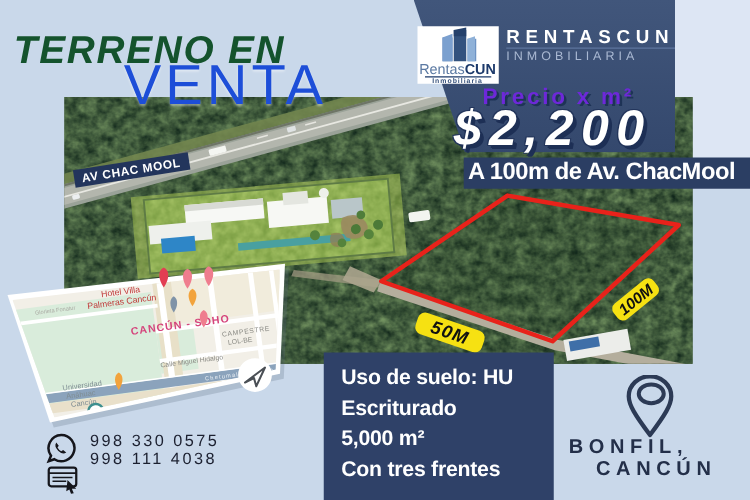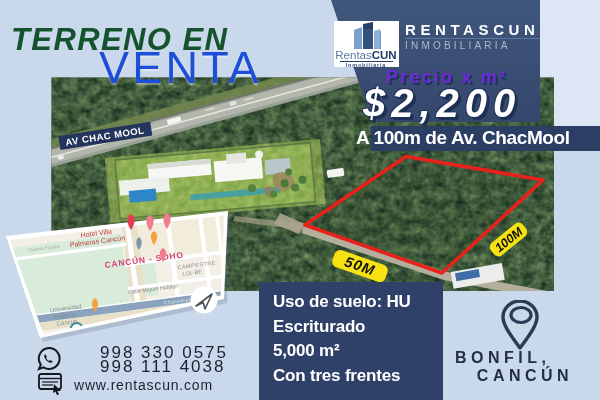--- a/index.html
+++ b/index.html
@@ -151,21 +151,21 @@
 <div class="abs" style="left:405px;top:38px;width:135px;height:1px;background:#5e759e;"></div>
 
 <div class="abs" style="left:405px;top:40px;font-size:10px;color:#a9b8d2;letter-spacing:3.2px;">INMOBILIARIA</div>
 
 <div class="abs" style="left:386px;top:67px;font-size:18px;font-weight:bold;color:#6d28d9;letter-spacing:2.2px;text-shadow:2px 2px 0 #1e3356;">Precio x m²</div>
 
 <div class="abs" style="left:363px;top:81px;font-size:40px;font-weight:900;font-style:italic;color:#ffffff;letter-spacing:6px;text-shadow:3px 3px 0 #1d2f55,-1px -1px 0 #24365c,1px -1px 0 #24365c,-1px 1px 0 #24365c,2px 2px 0 #1d2f55;">$2,200</div>
 
 <div class="abs" style="left:371px;top:126px;width:229px;height:25px;background:#2b3e63;"></div>
 
-<div class="abs" style="left:356px;top:127px;width:232px;text-align:left;font-size:19px;font-weight:bold;color:#ffffff;letter-spacing:-0.4px;white-space:nowrap;">A 100m de Av. ChacMool</div>
+<div class="abs" style="left:356px;top:127px;width:232px;text-align:right;font-size:19px;font-weight:bold;color:#ffffff;letter-spacing:-0.4px;white-space:nowrap;">A 100m de Av. ChacMool</div>
 
 <svg class="abs" style="left:0;top:200px;" width="260" height="150" viewBox="0 0 260 150">
   <defs>
     <clipPath id="mapClip">
           <polygon points="10,40 224,15.5 220.5,95.5 43.5,134"></polygon>
         </clipPath>
   </defs>
 
   <polygon points="9,40 231,15 227,103 43,142" fill="#5a6a80" opacity="0.25"></polygon>
 
@@ -232,31 +232,30 @@
 
 <div class="abs" style="left:259px;top:282px;width:184px;height:118px;background:#2f4168;"></div>
 
 <div class="abs" style="left:273px;top:290px;font-size:17px;font-weight:bold;color:#ffffff;line-height:24.5px;letter-spacing:-0.2px;">Uso de suelo: HU<br>Escriturado<br>5,000 m²<br>Con tres frentes</div>
 
 <svg class="abs" style="left:36px;top:346px;" width="26" height="26" viewBox="0 0 26 26">
   <path d="M13,2 a10.5,10.5 0 1 1 -5.5,19.4 L3,23 L4.8,18.6 A10.5,10.5 0 0 1 13,2 Z" fill="none" stroke="#15161c" stroke-width="2"></path>
   <path d="M9,8 q-2,3 1.5,6.5 q3.5,3.5 6.5,1.5 l-2.5,-2 l-1.5,1 q-2,-1 -3,-3 l1,-1.5 Z" fill="#15161c"></path>
 </svg>
 
-<div class="abs" style="left:72px;top:346px;font-size:17px;color:#1c2030;letter-spacing:2px;line-height:13.5px;margin-left:28px;">998 330 0575<br>998 111 4038</div>
+<div class="abs" style="left:72px;top:346px;font-size:13px;color:#1c2030;letter-spacing:2px;line-height:13.5px;">998 330 0575<br>998 111 4038</div>
 
 <svg class="abs" style="left:37px;top:372px;" width="28" height="24" viewBox="0 0 28 24">
   <rect x="2" y="2" width="22" height="15" rx="2" fill="none" stroke="#15161c" stroke-width="1.8"></rect>
   <line x1="2" y1="6.5" x2="24" y2="6.5" stroke="#15161c" stroke-width="1.4"></line>
   <line x1="5" y1="10" x2="21" y2="10" stroke="#15161c" stroke-width="1.2"></line>
   <line x1="5" y1="13" x2="16" y2="13" stroke="#15161c" stroke-width="1.2"></line>
   <path d="M17,12 L24,19 L20.5,19 L22,22.5 L19.8,23 L18.5,19.5 L16,21 Z" fill="#15161c"></path>
 </svg>
 
-<div class="abs" style="left:74px;top:377px;font-size:14px;color:#1c2030;letter-spacing:0.8px;">www.rentascun.com</div>
 
 <svg class="abs" style="left:498px;top:300px;" width="44" height="52" viewBox="0 0 44 52">
   <path d="M22,48 C10,32 5,24 5,17 A17,16 0 1 1 39,17 C39,24 34,32 22,48 Z" fill="none" stroke="#2c3a55" stroke-width="3.4" stroke-linejoin="round"></path>
   <ellipse cx="23" cy="15" rx="10" ry="7.5" fill="none" stroke="#2c3a55" stroke-width="3.2"></ellipse>
 </svg>
 
 <div class="abs" style="left:455px;top:349px;width:140px;font-size:16px;font-weight:bold;color:#232f49;letter-spacing:4.5px;">BONFIL,</div>
 
 <div class="abs" style="left:455px;top:367px;width:140px;text-align:center;font-size:16px;font-weight:bold;color:#232f49;letter-spacing:4.5px;">CANCÚN</div>
 

